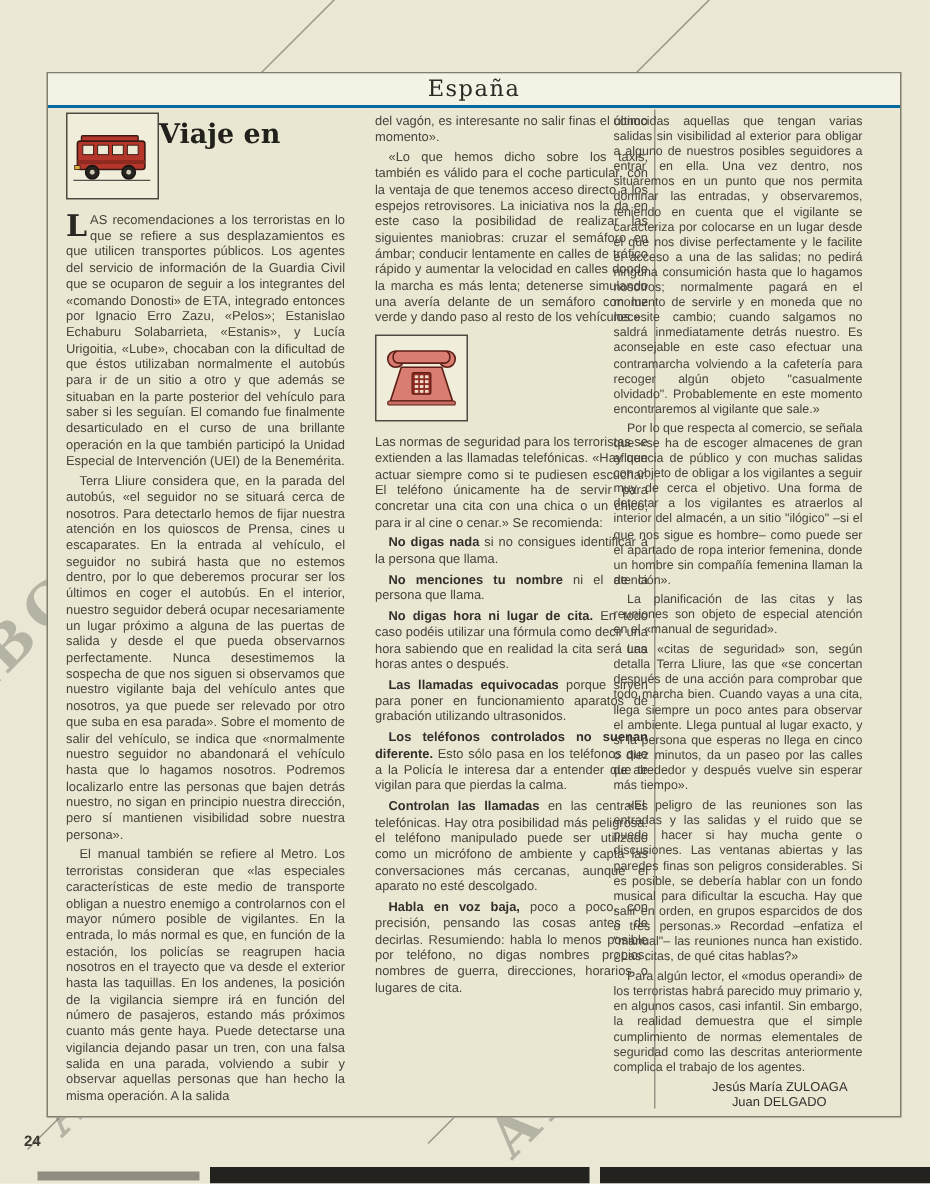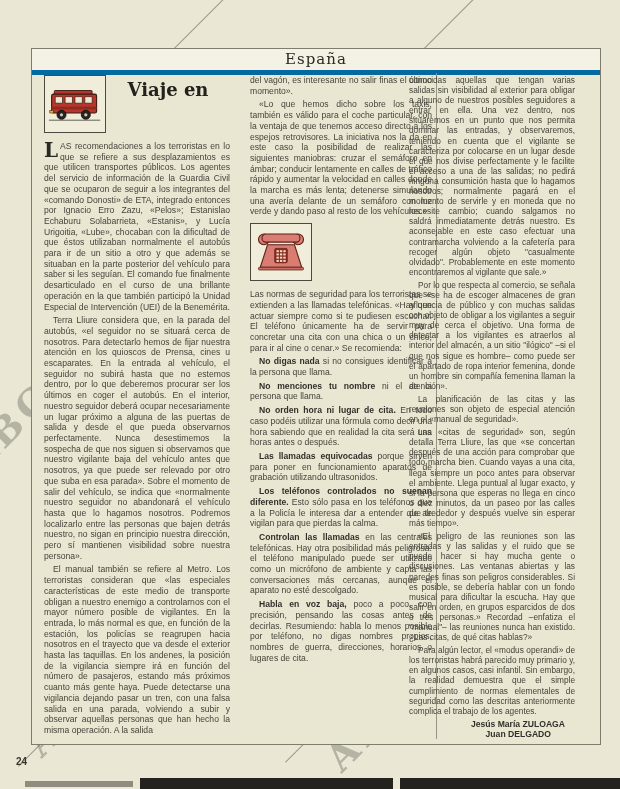--- a/index.html
+++ b/index.html
@@ -10,41 +10,41 @@
       letter-spacing:5px;color:rgba(95,95,88,0.38);transform:rotate(-45deg);
       transform-origin:0 100%;pointer-events:none;white-space:nowrap;}
   .diag{position:absolute;height:1px;background:rgba(85,85,78,0.55);
         transform:rotate(-45deg);transform-origin:0 0;pointer-events:none;}
   .scanbar{position:absolute;background:#23221e;}
   .scanbar.light{background:#8f8d80;}
   
   .frame{position:absolute;left:31px;top:48px;width:568px;height:695px;
          border:1px solid #7f7d6e;background:#e9e6d2;}
   .masthead{position:absolute;left:0;top:0;width:100%;height:21px;background:#f4f2e4;
-            border-bottom:5px solid #0369a1;text-align:center;}
+            border-bottom:2px solid #0369a1;text-align:center;}
   .masthead span{font-family:"DejaVu Serif",serif;font-size:15px;color:#2b2923;
                  letter-spacing:1px;line-height:21px;}
   .cols{position:absolute;left:12px;top:26px;width:544px;height:664px;}
   .col{position:absolute;top:0;text-align:justify;font-size:8.6px;line-height:10.7px;}
   .col1{left:0;width:186px;}
   .col2{left:206px;width:182px;}
   .col3{left:365px;width:166px;font-size:8.3px;line-height:10.1px;}
   .vrule{position:absolute;left:392px;top:-2px;height:666px;width:1px;background:#969484;}
   p{margin:0 0 3px 0;}
   p.ind{text-indent:9px;}
   .lead{font-weight:bold;color:#32302a;}
   .dropcap{float:left;font-family:"DejaVu Serif",serif;font-weight:bold;font-size:20px;
            line-height:18px;padding-right:2px;color:#2a2822;}
   .arthead{display:flex;align-items:flex-start;margin-bottom:8px;}
   .iconbox{width:60px;height:56px;border:1px solid #4c4a40;background:#f0eddb;
            flex:0 0 auto;display:flex;align-items:center;justify-content:center;}
-  .htitle{flex:1;text-align:center;font-family:"DejaVu Serif",serif;font-weight:bold;
+  .htitle{flex:1;text-align:left;font-family:"DejaVu Serif",serif;font-weight:bold;
           font-size:18px;line-height:21px;color:#23211b;padding-top:4px;}
   .phonehead{margin-top:6px;}
-  .byline{margin-top:0;font-weight:bold;font-size:8.6px;color:#32302a;}
+  .byline{margin-top:0;font-weight:normal;font-size:8.6px;color:#32302a;}
   .byline div{text-align:right;}
   .byline .a1{padding-right:10px;}
   .byline .a2{padding-right:24px;}
   .pagenum{position:absolute;left:16px;top:756px;font-weight:bold;font-size:10px;color:#3a382f;}
 </style>
 </head>
 <body>
 
 <div class="page">
 
@@ -129,21 +129,21 @@
               <rect x="5" y="43" width="50" height="3" rx="1" fill="#c96c62" stroke="#5d1f16" stroke-width="0.8"></rect>
             </svg>
           </div>
           <div class="htitle">
           </div>
         </div>
 
         <p>Las normas de seguridad para los terroristas se extienden a las llamadas telefónicas. «Hay que actuar siempre como si te pudiesen escuchar. El teléfono únicamente ha de servir para concretar una cita con una chica o un chico, para ir al cine o cenar.» Se recomienda:</p>
         <p class="ind"><span class="lead">No digas nada</span><span> si no consigues identificar a la persona que llama.</span></p>
         <p class="ind"><span class="lead">No menciones tu nombre</span><span> ni el de la persona que llama.</span></p>
-        <p class="ind"><span class="lead">No orden hora ni lugar de cita.</span><span> En todo caso podéis utilizar una fórmula como decir una hora sabiendo que en realidad la cita será una horas antes o después.</span></p>
+        <p class="ind"><span class="lead">No digas hora ni lugar de cita.</span><span> En todo caso podéis utilizar una fórmula como decir una hora sabiendo que en realidad la cita será una horas antes o después.</span></p>
         <p class="ind"><span class="lead">Las llamadas equivocadas</span><span> porque sirven para poner en funcionamiento aparatos de grabación utilizando ultrasonidos.</span></p>
         <p class="ind"><span class="lead">Los teléfonos controlados no suenan diferente.</span><span> Esto sólo pasa en los teléfonos que a la Policía le interesa dar a entender que te vigilan para que pierdas la calma.</span></p>
         <p class="ind"><span class="lead">Controlan las llamadas</span><span> en las centrales telefónicas. Hay otra posibilidad más peligrosa: el teléfono manipulado puede ser utilizado como un micrófono de ambiente y capta las conversaciones más cercanas, aunque el aparato no esté descolgado.</span></p>
         <p class="ind"><span class="lead">Habla en voz baja,</span><span> poco a poco, con precisión, pensando las cosas antes de decirlas. Resumiendo: habla lo menos posible por teléfono, no digas nombres propios, nombres de guerra, direcciones, horarios o lugares de cita.</span></p>
       </div>
 
       <div class="col col3">
         <p>conocidas aquellas que tengan varias salidas sin visibilidad al exterior para obligar a alguno de nuestros posibles seguidores a entrar en ella. Una vez dentro, nos situaremos en un punto que nos permita dominar las entradas, y observaremos, teniendo en cuenta que el vigilante se caracteriza por colocarse en un lugar desde el que nos divise perfectamente y le facilite el acceso a una de las salidas; no pedirá ninguna consumición hasta que lo hagamos nosotros; normalmente pagará en el momento de servirle y en moneda que no necesite cambio; cuando salgamos no saldrá inmediatamente detrás nuestro. Es aconsejable en este caso efectuar una contramarcha volviendo a la cafetería para recoger algún objeto "casualmente olvidado". Probablemente en este momento encontraremos al vigilante que sale.»</p>
         <p class="ind">Por lo que respecta al comercio, se señala que «se ha de escoger almacenes de gran afluencia de público y con muchas salidas con objeto de obligar a los vigilantes a seguir muy de cerca el objetivo. Una forma de detectar a los vigilantes es atraerlos al interior del almacén, a un sitio "ilógico" –si el que nos sigue es hombre– como puede ser el apartado de ropa interior femenina, donde un hombre sin compañía femenina llaman la atención».</p>
         <p class="ind">La planificación de las citas y las reuniones son objeto de especial atención en el «manual de seguridad».</p>

